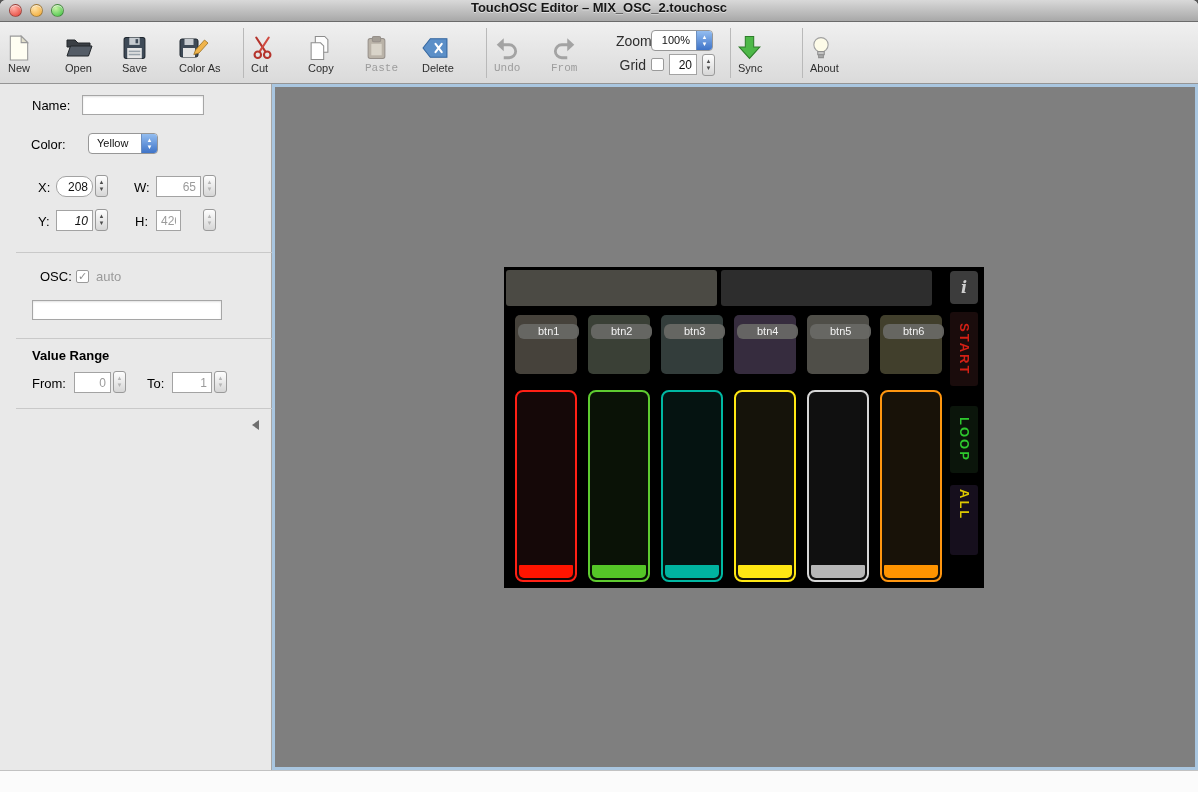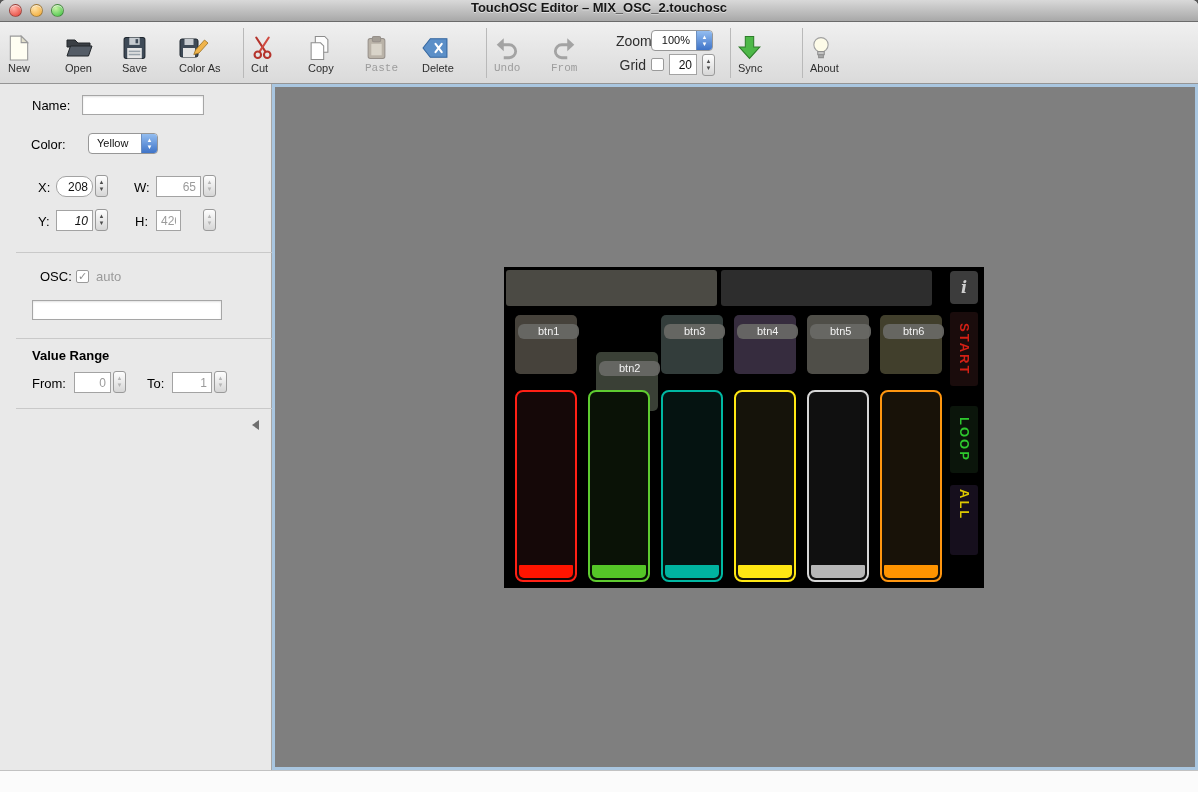--- a/index.html
+++ b/index.html
@@ -346,21 +346,21 @@
 
         <div class="ptab abs" style="left: 2px; top: 3px; width: 211px; height: 36px; background-color: rgb(75, 74, 68);"></div>
         <div class="ptab abs" style="left: 217px; top: 3px; width: 211px; height: 36px; background-color: rgb(45, 45, 45);"></div>
         <div class="info-btn abs" style="left:446px;top:4px">
           <span>i</span>
         </div>
 
         <div class="obtn abs" style="left: 11px; background-color: rgb(70, 66, 59);">
             <span class="chip">btn1</span>
           </div>
-        <div class="obtn abs" style="left: 92px; background-color: rgb(58, 64, 54); margin-top: 37px;">
+        <div class="obtn abs" style="left: 84px; background-color: rgb(58, 64, 54);">
             <span class="chip">btn2</span>
           </div>
         <div class="obtn abs" style="left: 157px; background-color: rgb(51, 61, 59);">
             <span class="chip">btn3</span>
           </div>
         <div class="obtn abs" style="left: 230px; background-color: rgb(54, 44, 62);">
             <span class="chip">btn4</span>
           </div>
         <div class="obtn abs" style="left: 303px; background-color: rgb(79, 78, 72);">
             <span class="chip">btn5</span>

